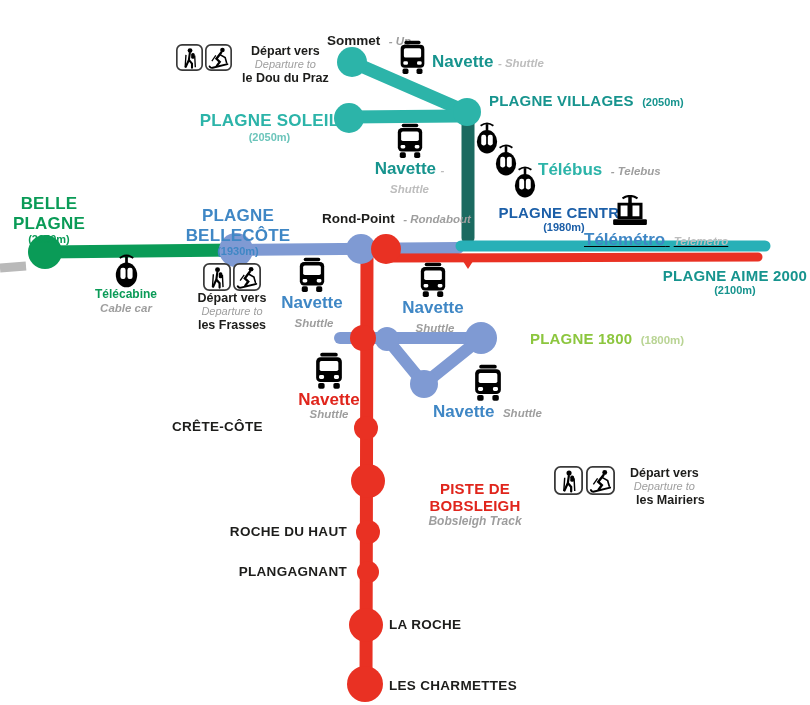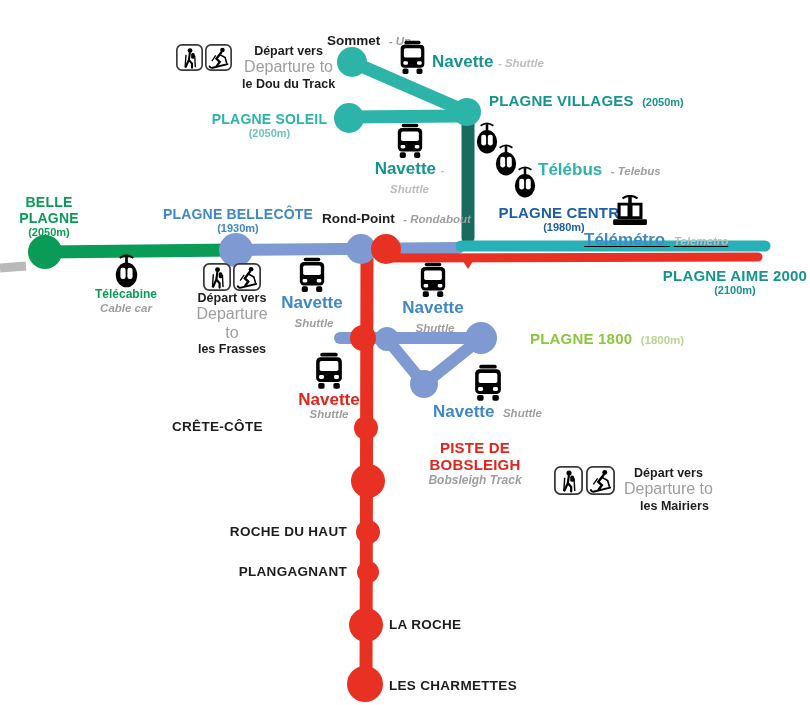--- a/index.html
+++ b/index.html
@@ -3,26 +3,26 @@
 <meta charset="utf-8">
 <style>
   html,body{margin:0;padding:0;background:#fff;}
   #map{position:relative;width:810px;height:705px;background:#fff;overflow:hidden;
        font-family:"Liberation Sans",sans-serif;}
   #map svg.base{position:absolute;left:0;top:0;}
   .lbl{position:absolute;white-space:nowrap;line-height:1.15;}
   .col{position:absolute;display:flex;flex-direction:column;align-items:center;text-align:center;line-height:1.15;}
   .row{position:absolute;display:flex;align-items:flex-start;line-height:1.15;}
   .big{font-weight:bold;font-size:15px;letter-spacing:.2px;}
-  .big14{font-weight:bold;font-size:14px;letter-spacing:.2px;}
+  .big14{font-weight:bold;font-size:17px;letter-spacing:.2px;}
   .elev{font-weight:bold;font-size:11px;}
   .stop{font-weight:bold;font-size:13.5px;color:var(--black);letter-spacing:.3px;}
   .name{font-weight:bold;font-size:13.5px;color:var(--black);}
   .it{font-style:italic;color:var(--gray);font-weight:600;font-size:11.5px;}
-  .it-sm{color:var(--gray);font-weight:500;font-size:16px;}
+  .it-sm{font-style:italic;color:var(--gray);font-weight:500;font-size:11px;}
   .nav{font-weight:bold;font-size:17px;}
   .sp{margin-left:4px;}
   .c-green{color:var(--green);} .c-teal{color:var(--teal);} .c-teal-lt{color:#6cc5bb;}
   .c-teald{color:var(--teal_label);} .c-blue{color:var(--blue_label);} .c-blued{color:var(--blue_dark);}
   .c-red{color:var(--red_label);} .c-g1800{color:var(--green_1800);} .c-g1800l{color:var(--green_1800_light);}
   .c-graylt{color:var(--gray_light);}
   .ln-green{stroke:var(--green);} .ln-blue{stroke:var(--blue_line);} .ln-teal{stroke:var(--teal);}
   .ln-teald{stroke:var(--teal_dark);} .ln-cyan{stroke:var(--cyan);} .ln-red{stroke:var(--red);}
   .ln-shadow{stroke:#b9b9b9;}
   .dot-green{fill:var(--green);} .dot-blue{fill:var(--blue_line);} .dot-teal{fill:var(--teal);}
@@ -129,21 +129,21 @@
       <svg class="icon" width="27" height="27">
           <use href="#sym-hiker"></use>
         </svg>
       <svg class="icon" width="27" height="27">
           <use href="#sym-skier"></use>
         </svg>
     </div>
     <div style="display:flex;flex-direction:column;align-items:center;">
       <span class="name" style="font-size:12.5px;">Départ vers</span>
       <span class="it-sm">Departure to</span>
-      <span class="name" style="font-size:12.5px;">le Dou du Track</span>
+      <span class="name" style="font-size:12.5px;">le Dou du Praz</span>
     </div>
   </div>
 
   <div class="row" style="left:396px;top:40px;gap:3px;align-items:center;">
     <svg class="icon" width="33" height="35">
         <use href="#sym-bus"></use>
       </svg>
     <span style="margin-top:8px;"><span class="nav c-teald">Navette</span>
     <span class="it c-graylt">- Shuttle</span></span>
   </div>
@@ -267,21 +267,21 @@
   <div class="col" style="left:290px;top:352px;width:78px;">
     <svg class="icon" width="36" height="38">
         <use href="#sym-bus"></use>
       </svg>
     <span class="nav c-red">Navette</span>
     <span class="it" style="margin-top:-2px;">Shuttle</span>
   </div>
 
   <div class="lbl stop" style="left:172px;top:419px;width:170px;">CRÊTE-CÔTE</div>
 
-  <div class="col" style="left:395px;top:439px;width:160px;">
+  <div class="col" style="left:395px;top:480px;width:160px;">
     <span class="big c-red">PISTE DE BOBSLEIGH</span>
     <span class="it" style="font-size:12px;">Bobsleigh Track</span>
   </div>
 
   <div class="row" style="left:554px;top:466px;gap:9px;">
     <div style="display:flex;gap:3px;">
       <svg class="icon" width="29" height="29">
           <use href="#sym-hiker"></use>
         </svg>
       <svg class="icon" width="29" height="29">

